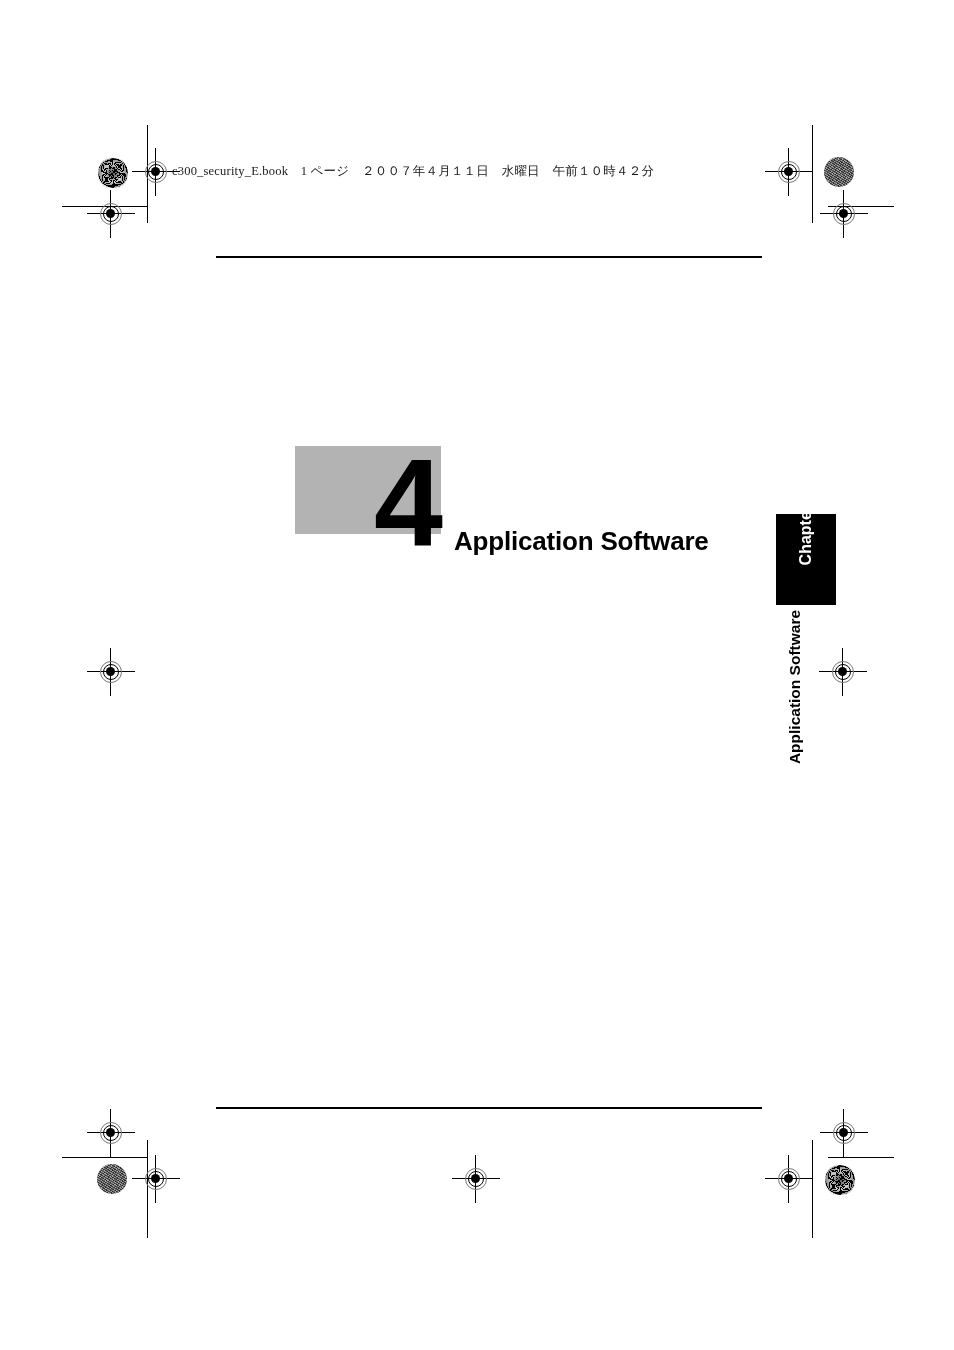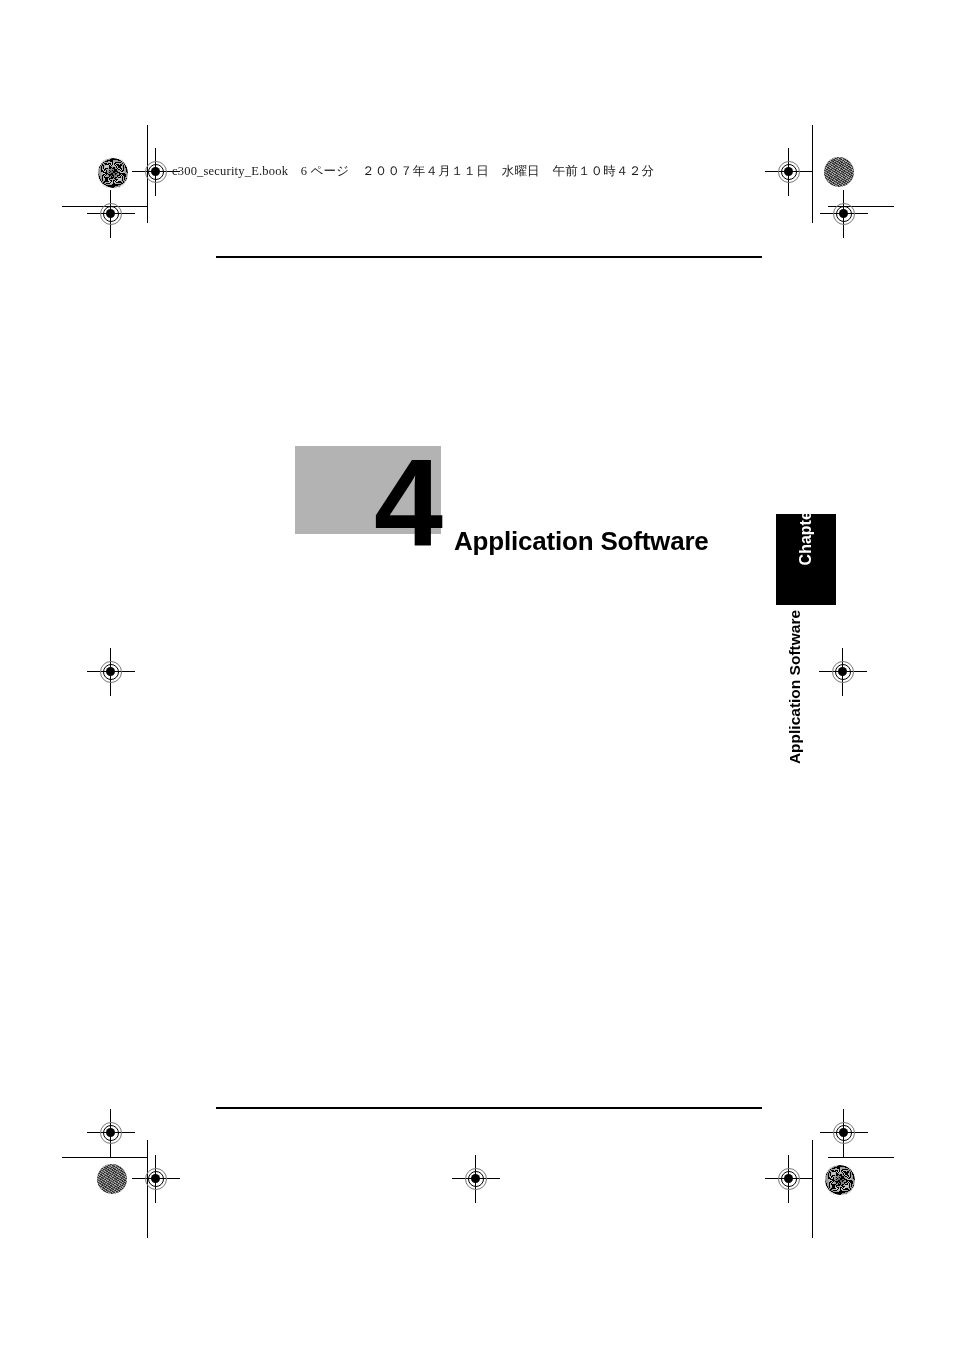--- a/index.html
+++ b/index.html
@@ -283,21 +283,21 @@
     <div class="ring2"></div>
       <div class="ring"></div>
       <div class="dot"></div>
   </div>
 
   <div class="halftone" style="left:97px; top:157px;"></div>
   <div class="solidcircle" style="left:824px; top:157px;"></div>
   <div class="solidcircle" style="left:97px; top:1164px;"></div>
   <div class="halftone" style="left:824px; top:1164px;"></div>
 
-  <div class="print-header">c300_security_E.book　6 ページ　２００７年４月１１日　水曜日　午前１０時４２分</div>
+  <div class="print-header">c300_security_E.book　1 ページ　２００７年４月１１日　水曜日　午前１０時４２分</div>
 
   <div class="rule rule-top"></div>
   <div class="rule rule-bottom"></div>
 
   <div class="chapter-grayblock"></div>
   <div class="chapter-number">4</div>
   <div class="chapter-title">Application Software</div>
 
   <div class="tab-black"></div>
   <div class="tab-black-label">Chapter 4</div>

